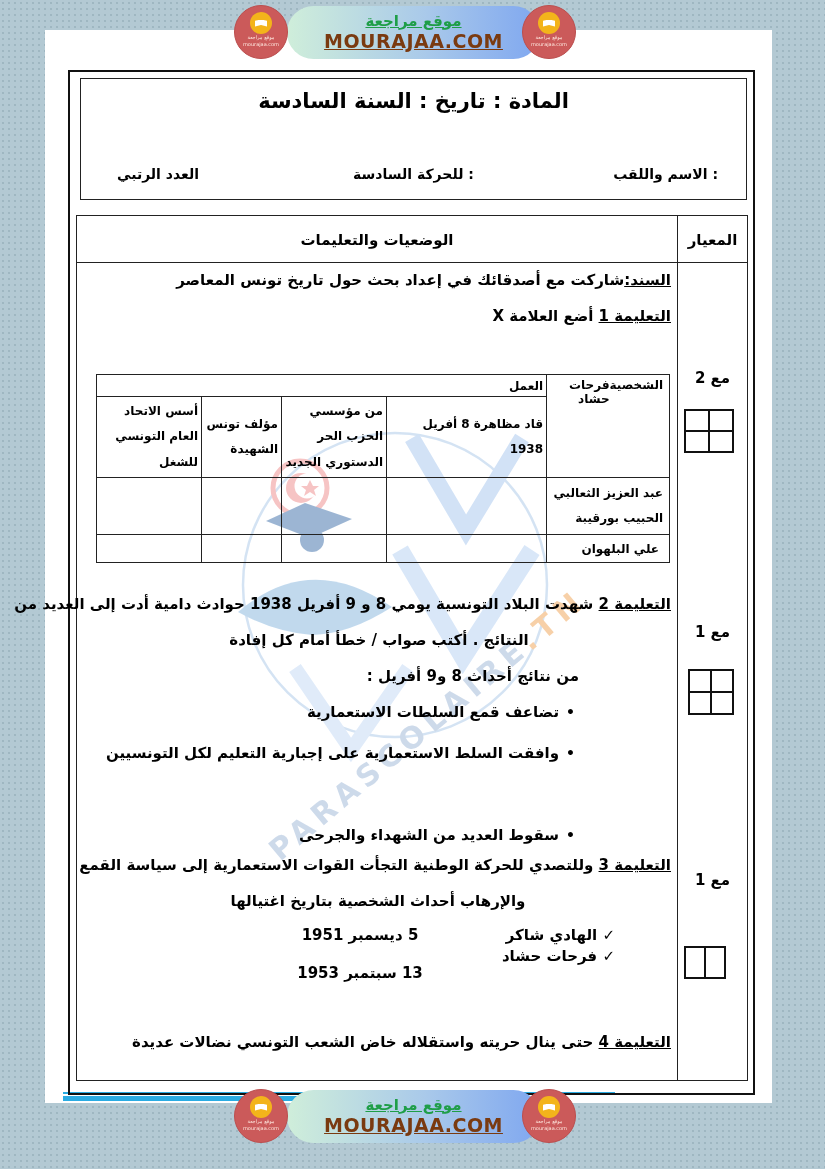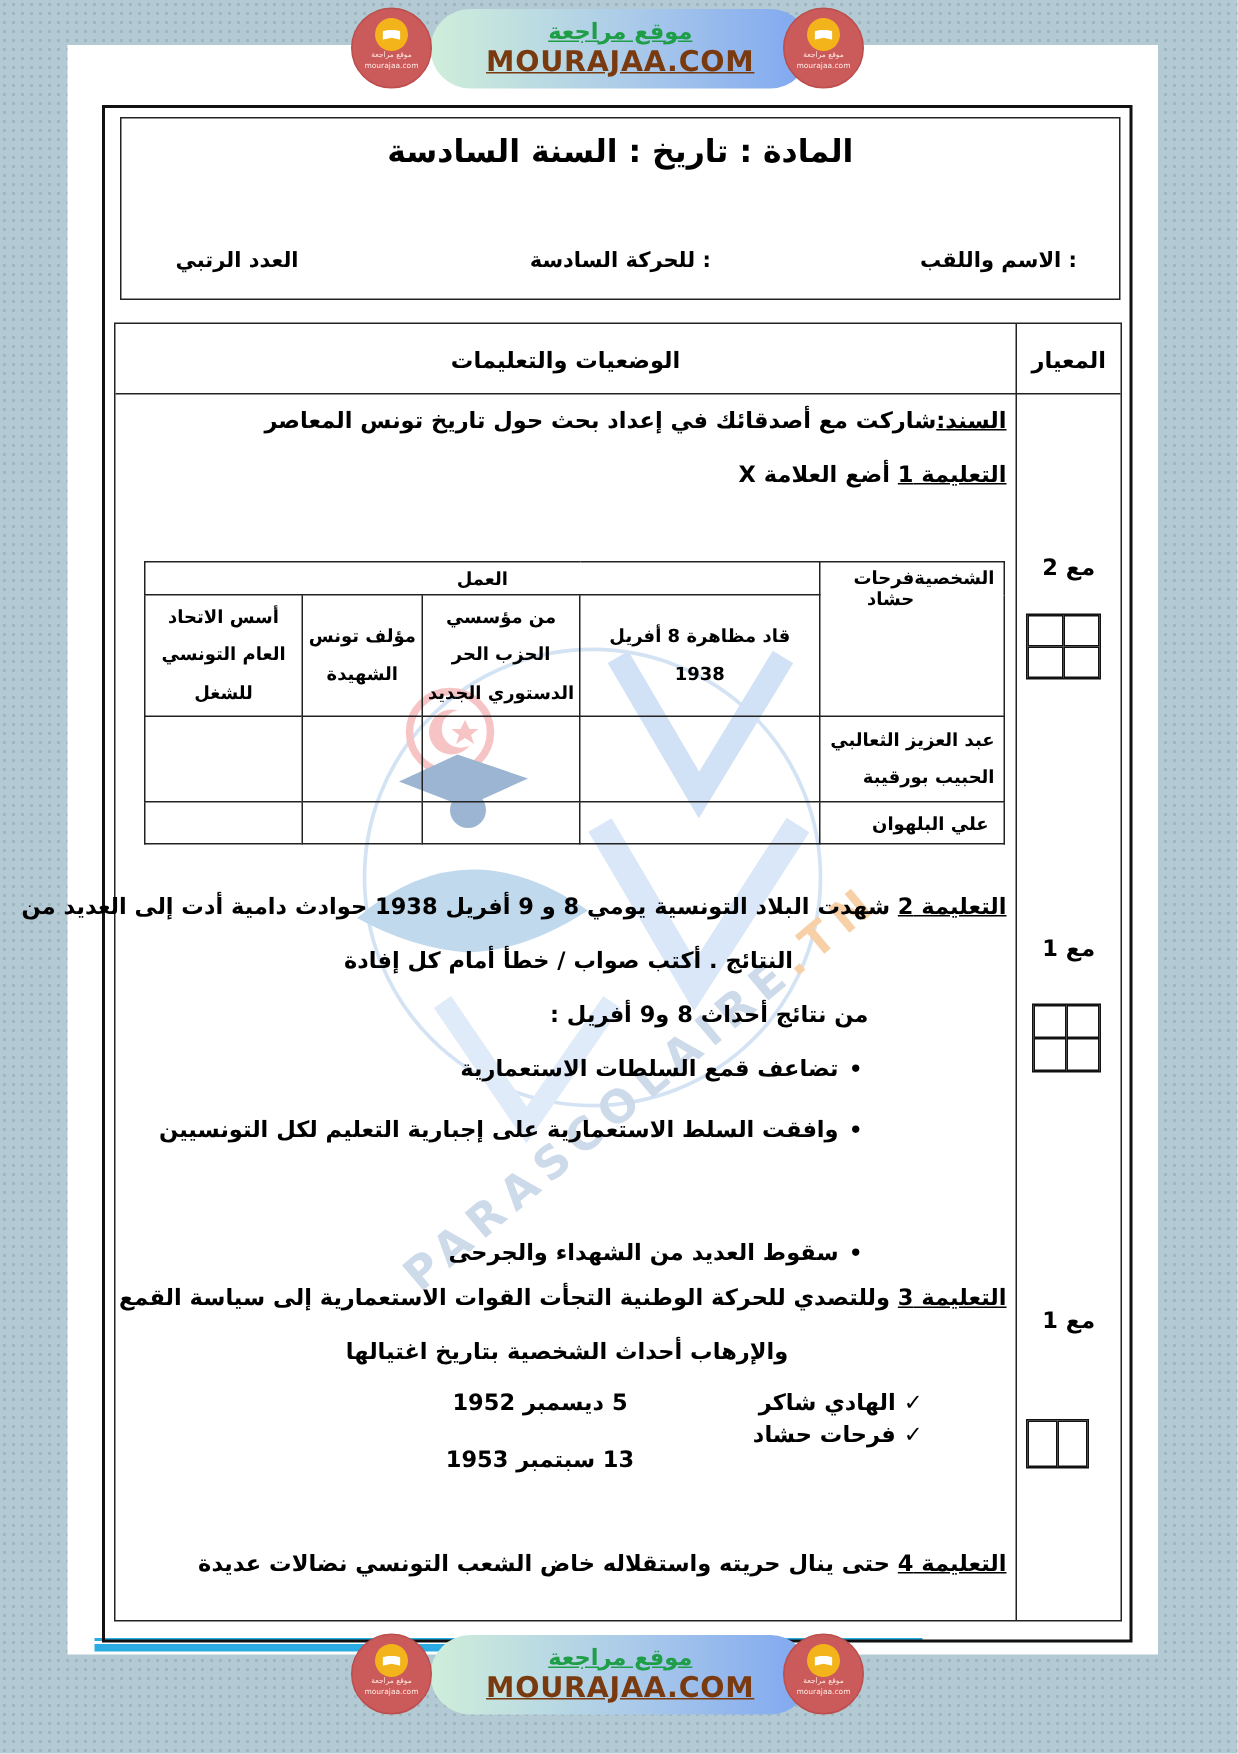--- a/index.html
+++ b/index.html
@@ -60,21 +60,21 @@
   .grid-2x2 { grid-template-columns:1fr 1fr; grid-template-rows:1fr 1fr; }
   .grid-1x2 { grid-template-columns:1fr 1fr; grid-template-rows:1fr; }
 
   
   .content-area { position:absolute; left:0; top:47px; width:602px; height:819px; direction:rtl; font-weight:bold; color:#000; }
   .line { position:absolute; font-size:15px; line-height:1.55; white-space:nowrap; }
   .u { text-decoration:underline; }
 
   .ex1-table { position:absolute; left:19px; top:111px; width:573px; border-collapse:collapse; direction:rtl;
     font-size:12px; font-weight:bold; table-layout:fixed; }
-  .ex1-table td { border:1.2px solid #222; text-align:center; vertical-align:middle; padding:2px 3px; }
+  .ex1-table td { border:1.2px solid #222; text-align:right; vertical-align:middle; padding:2px 3px; }
   .ex1-table .lbl { line-height:2.1; }
   .pers-cell { vertical-align:top !important; text-align:right !important; padding:3px 6px !important; }
   .pers-flex { display:flex; flex-direction:row; justify-content:space-between; height:96px; }
   .name2 { text-align:right !important; padding-right:6px !important; line-height:2.1; }
   .name3 { text-align:right !important; padding-right:10px !important; }
 
   .bullet-line { position:absolute; right:104px; font-size:15px; white-space:nowrap; }
   .bullet-dot { font-size:14px; padding-left:7px; }
   .chk-name { position:absolute; right:64px; font-size:15px; white-space:nowrap; }
   .chk-date { position:absolute; left:218px; width:130px; text-align:center; font-size:15px; white-space:nowrap; direction:rtl; }
@@ -232,21 +232,21 @@
     </div>
 
     <div class="line" style="top:591px; right:8px;">
       <span class="u">التعليمة 3</span><span> وللتصدي للحركة الوطنية التجأت القوات الاستعمارية إلى سياسة القمع</span>
     </div>
     <div class="line" style="top:627px; right:0; left:0; text-align:center; white-space:normal;">والإرهاب أحداث الشخصية بتاريخ اغتيالها</div>
 
     <div class="chk-name" style="top:663px;">
       <span>✓</span> <span>الهادي شاكر</span>
     </div>
-    <div class="chk-date" style="top:663px;">5 ديسمبر 1952</div>
+    <div class="chk-date" style="top:663px;">5 ديسمبر 1951</div>
     <div class="chk-name" style="top:684px;">
       <span>✓</span> <span>فرحات حشاد</span>
     </div>
     <div class="chk-date" style="top:701px;">13 سبتمبر 1953</div>
 
     <div class="line" style="top:768px; right:8px;">
       <span class="u">التعليمة 4</span><span>  حتى ينال حريته واستقلاله خاض الشعب التونسي نضالات عديدة</span>
     </div>
   </div>
 </div>

